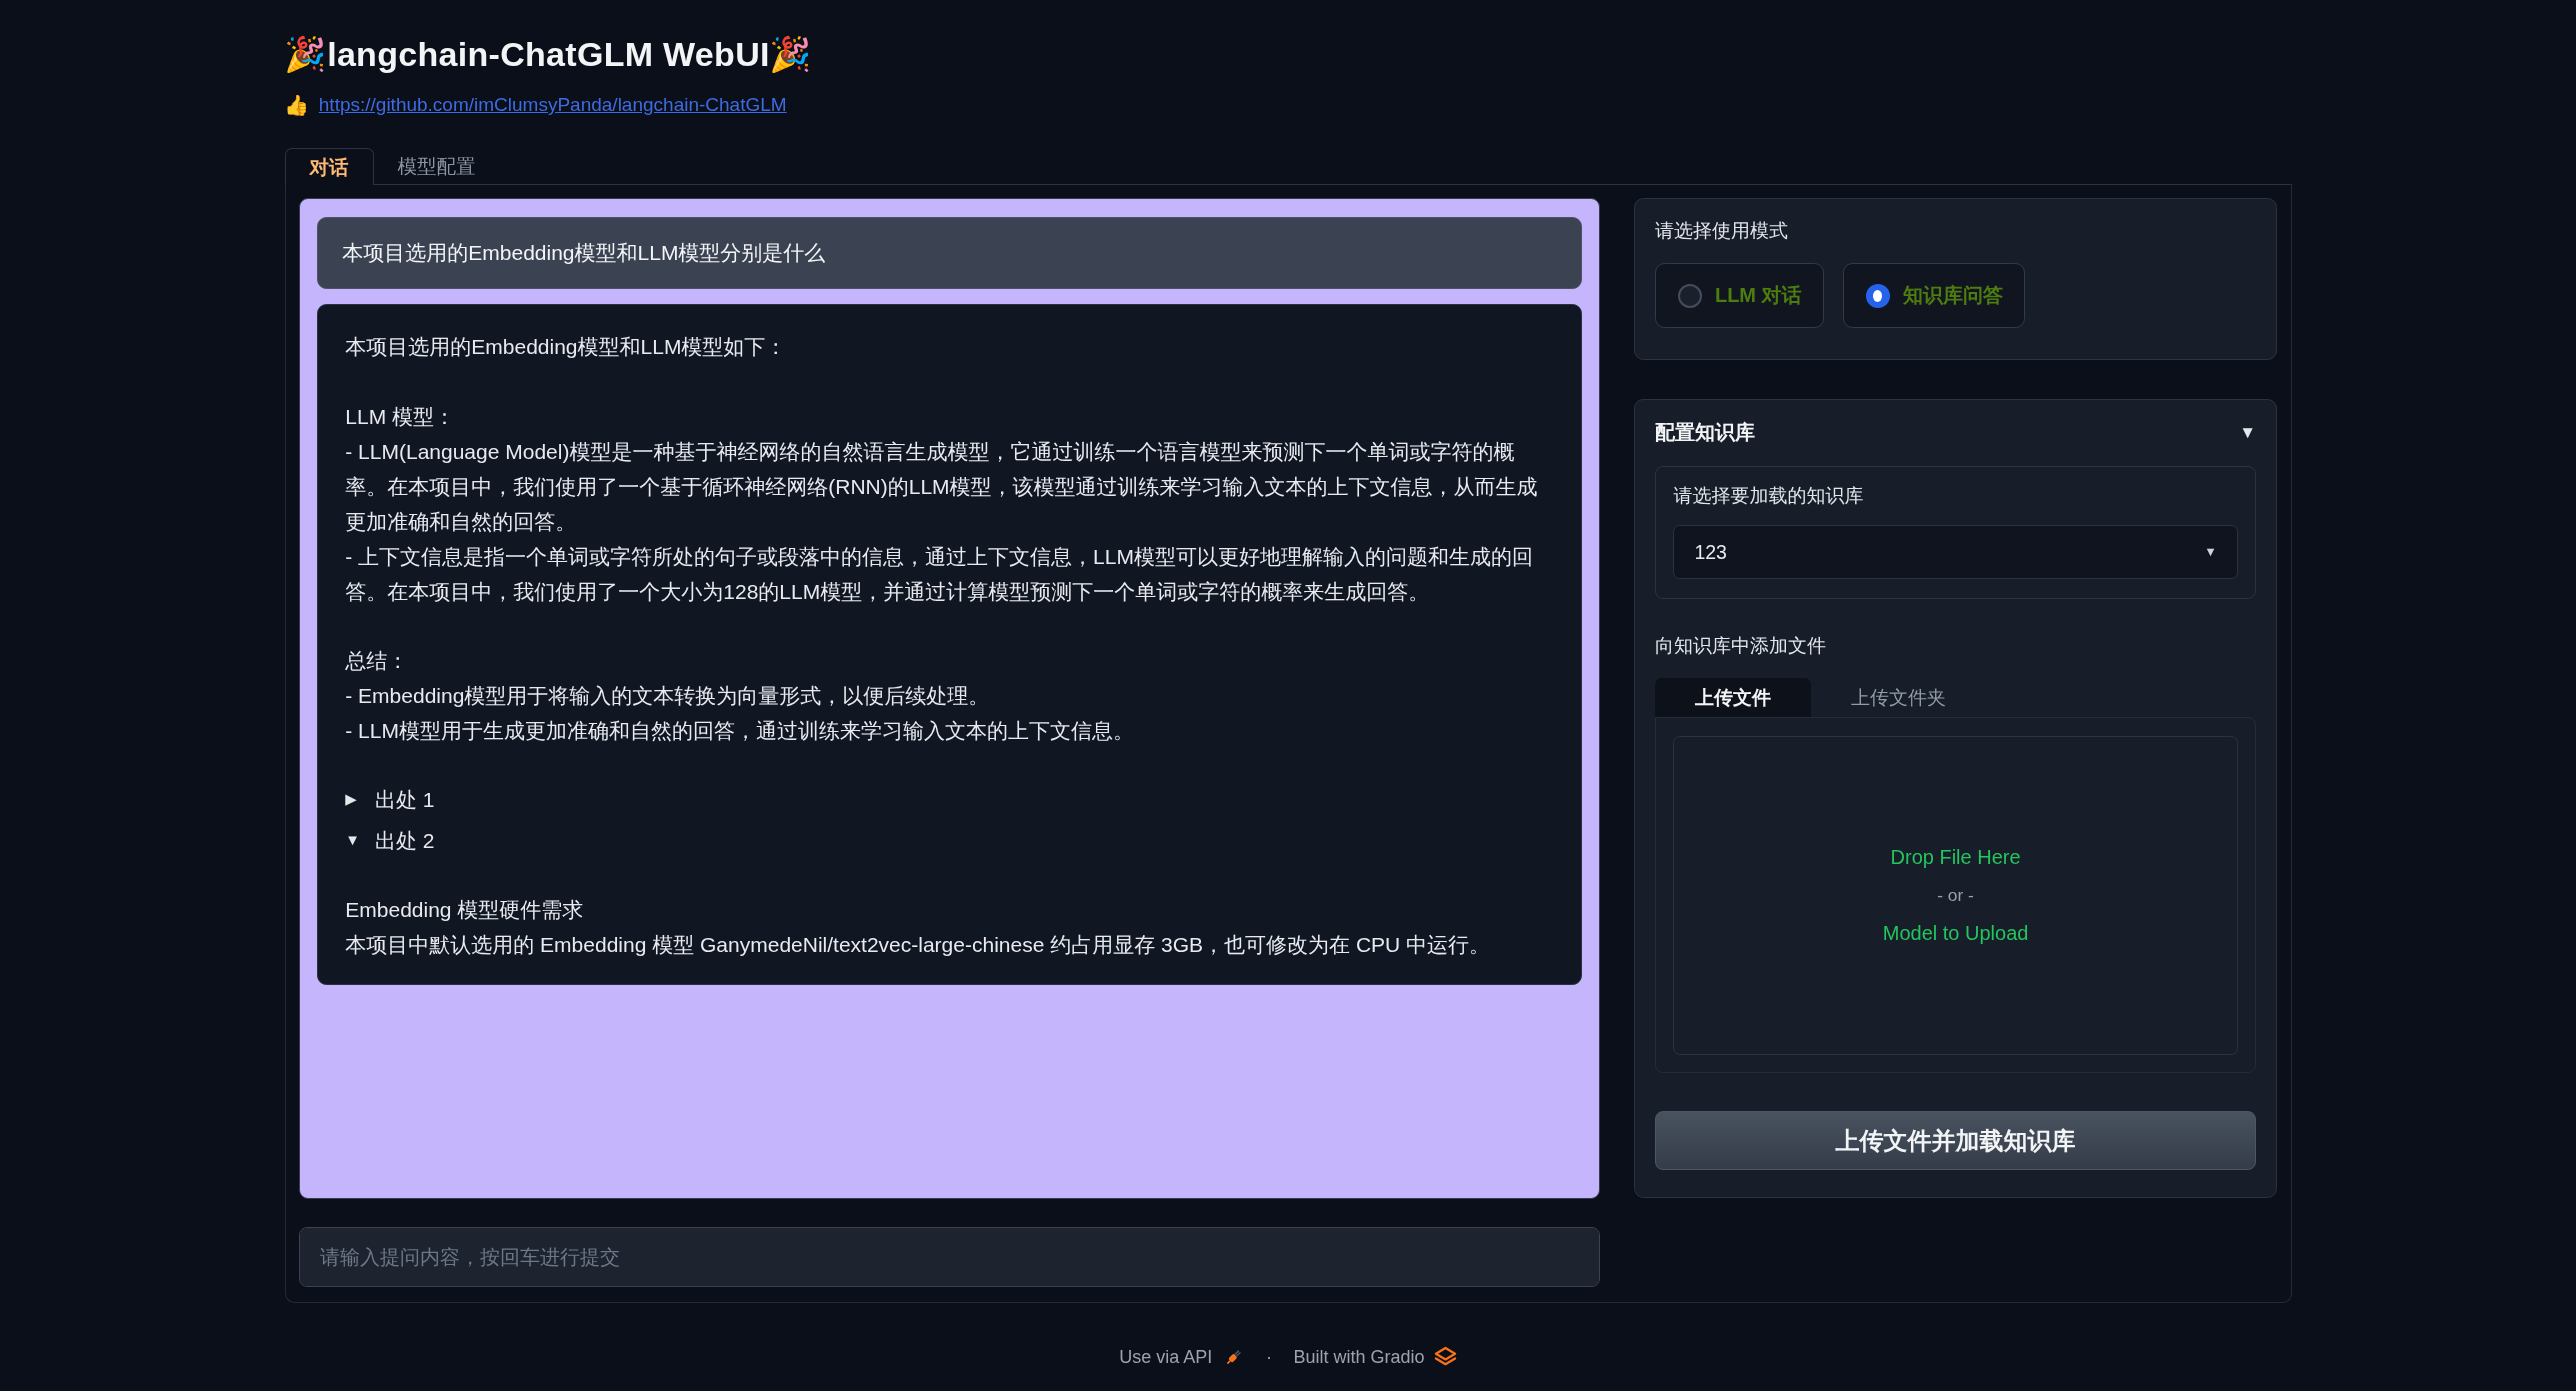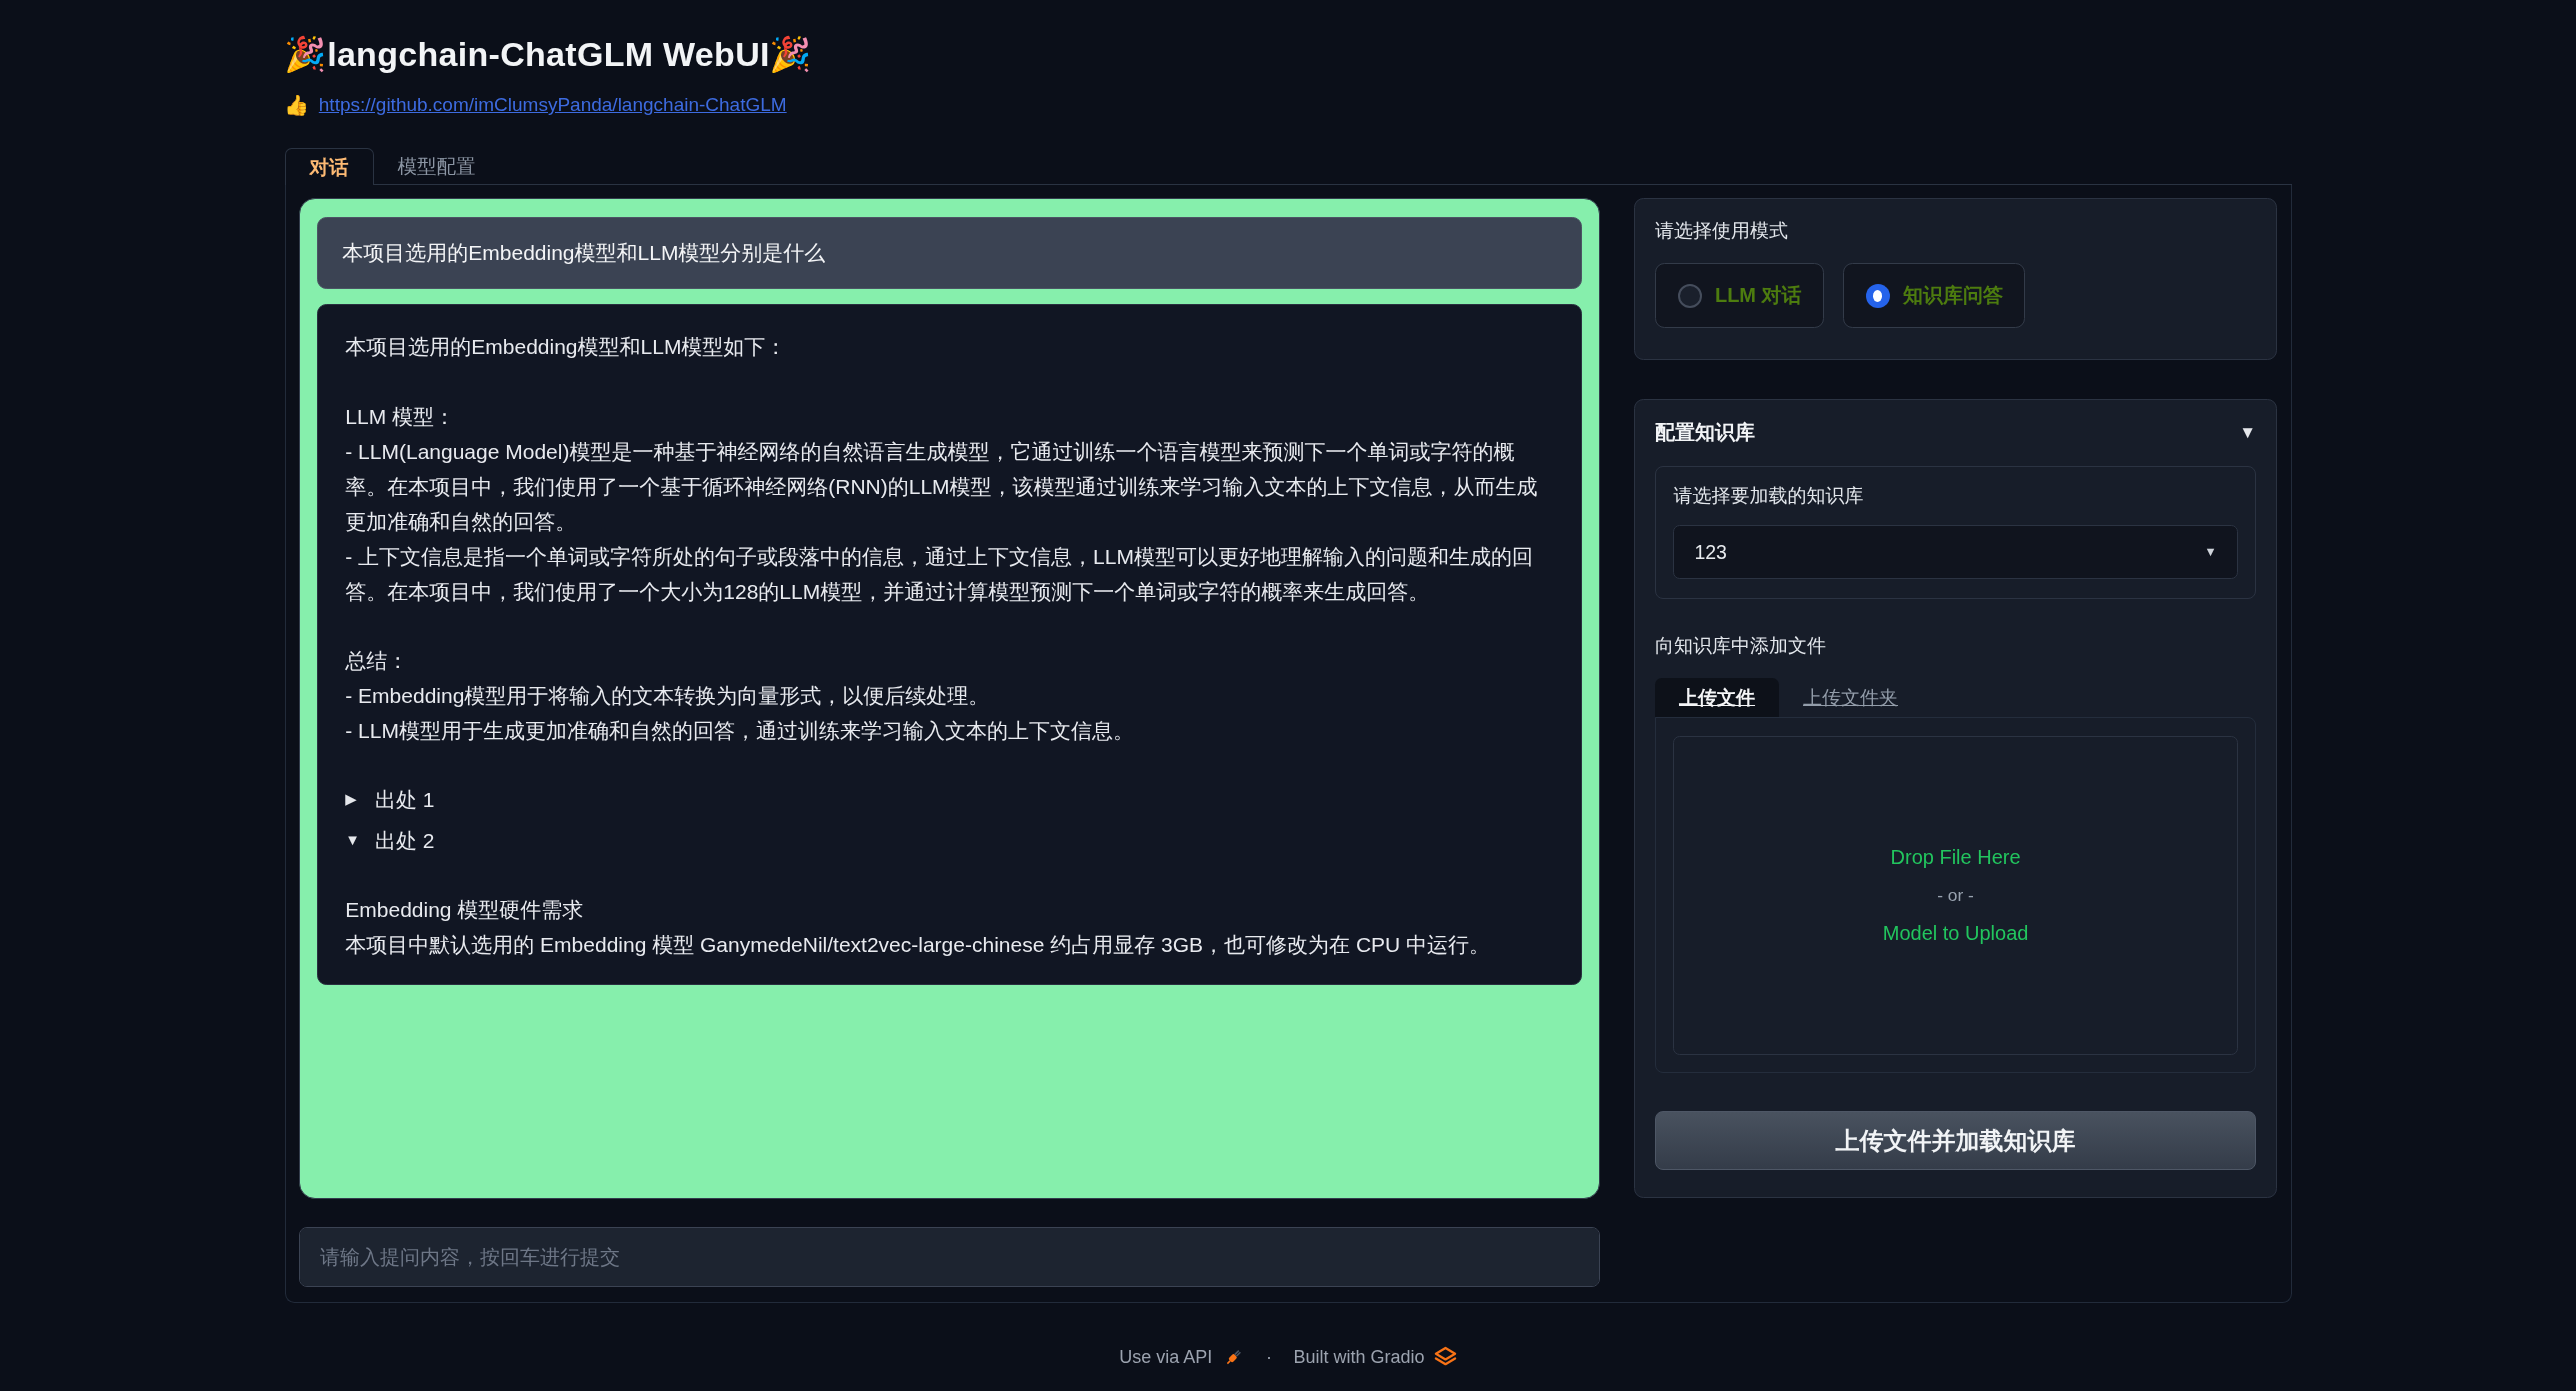--- a/index.html
+++ b/index.html
@@ -31,22 +31,22 @@
   .tabpanel {
     border: 0.7px solid #222b3a; border-top: none;
     border-radius: 0 0 9.4px 9.4px;
     height: 1118px; padding: 13.4px;
     display: flex; gap: 34px;
   }
 
   
   .left-col { width: 1303px; display: flex; flex-direction: column; }
   .chatbot {
-    height: 1004px; background: #86efac;
-    border: 0.7px solid #333c4c; border-radius: 16px;
+    height: 1004px; background: #c4b5fd;
+    border: 0.7px solid #333c4c; border-radius: 9px;
     padding: 17.4px; overflow: hidden;
   }
   .msg-user {
     background: #3b4353; border: 0.7px solid #4c5464; border-radius: 9.4px;
     padding: 21.5px 24px; font-size: 21px; color: #f3f4f6; line-height: 27px;
   }
   .msg-bot {
     margin-top: 14.8px; background: #111623; border: 0.7px solid #29303f;
     border-radius: 9.4px; padding: 24px 27px 21.5px; font-size: 21px;
     color: #e8eaef; line-height: 35px; overflow: hidden;
@@ -104,21 +104,21 @@
     margin-top: 16px; height: 54px;
     background: #10141e; border: 0.7px solid #2b3342; border-radius: 6.7px;
     display: flex; align-items: center; justify-content: space-between;
     padding: 0 20px; font-size: 19.5px; color: #e8ebef; cursor: pointer;
   }
   .dd-caret { font-size: 12.7px; color: #cfd4db; }
 
   .add-label { margin-top: 34px; }
 
   .upload-tabs { margin-top: 19px; display: flex; }
-  .utab { padding: 0 24px; height: 39px; line-height: 39px; font-size: 19px; cursor: pointer; text-decoration: underline; }
+  .utab { padding: 0 40px; height: 39px; line-height: 39px; font-size: 19px; cursor: pointer; }
   .utab.selected { background: #0d1119; color: #f5f6f8; border-radius: 6.7px 6.7px 0 0; font-weight: 600; }
   .utab.other { color: #939daa; }
   .upload-frame {
     border: 0.7px solid #242d3c; border-radius: 0 8px 8px 8px;
     height: 356px; padding: 17.4px;
   }
   .dropzone {
     height: 100%; border: 0.7px solid #2b3342; border-radius: 6.7px;
     display: flex; flex-direction: column; align-items: center; justify-content: center;
     gap: 16px; cursor: pointer;

